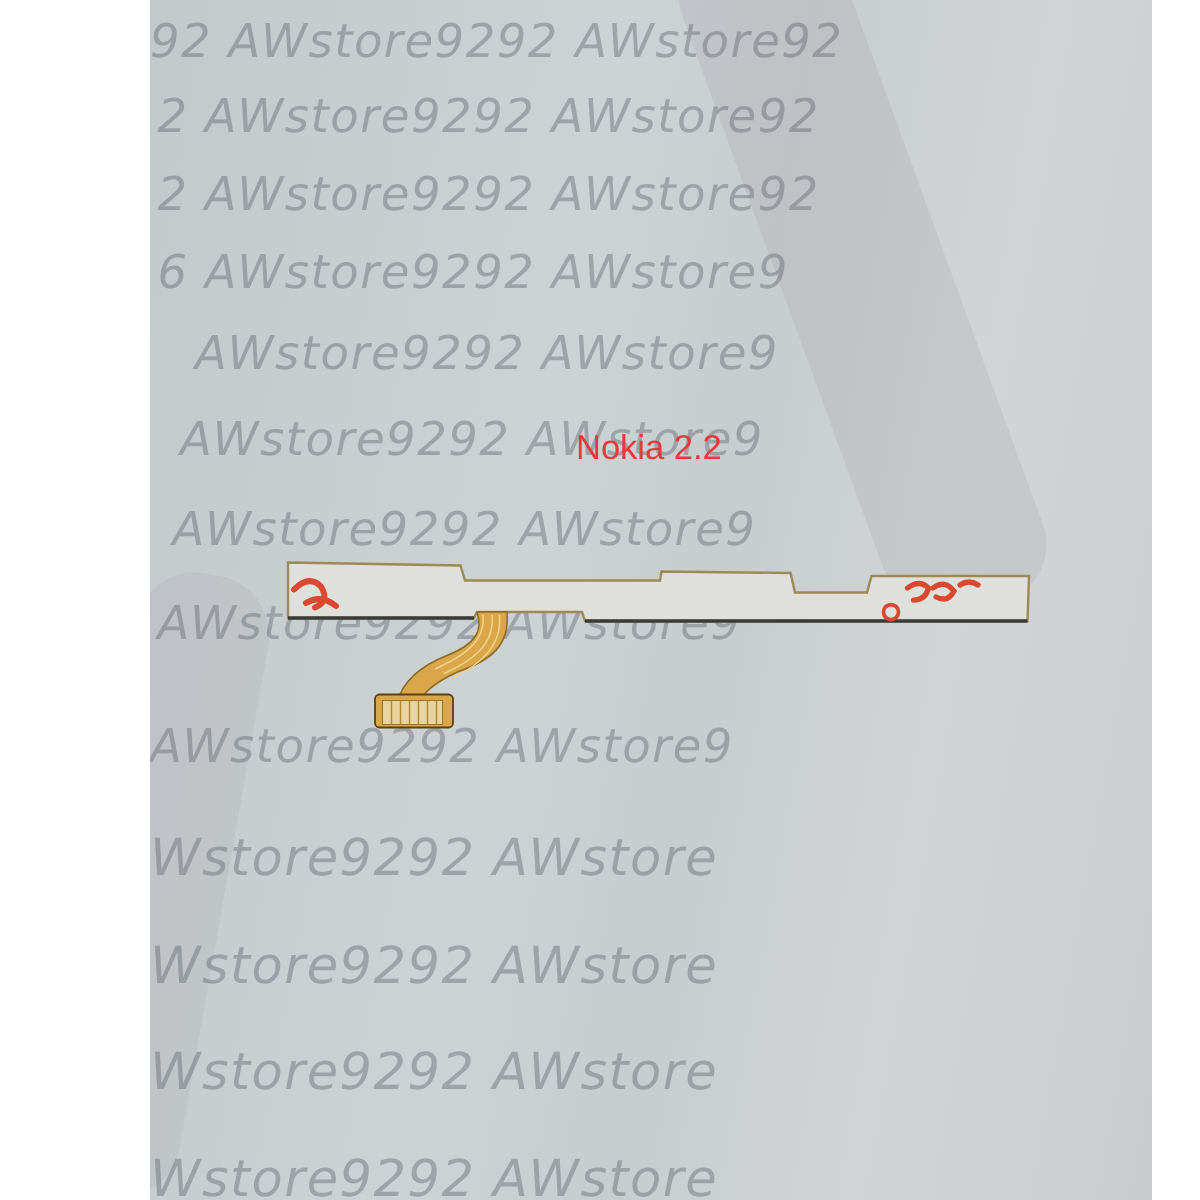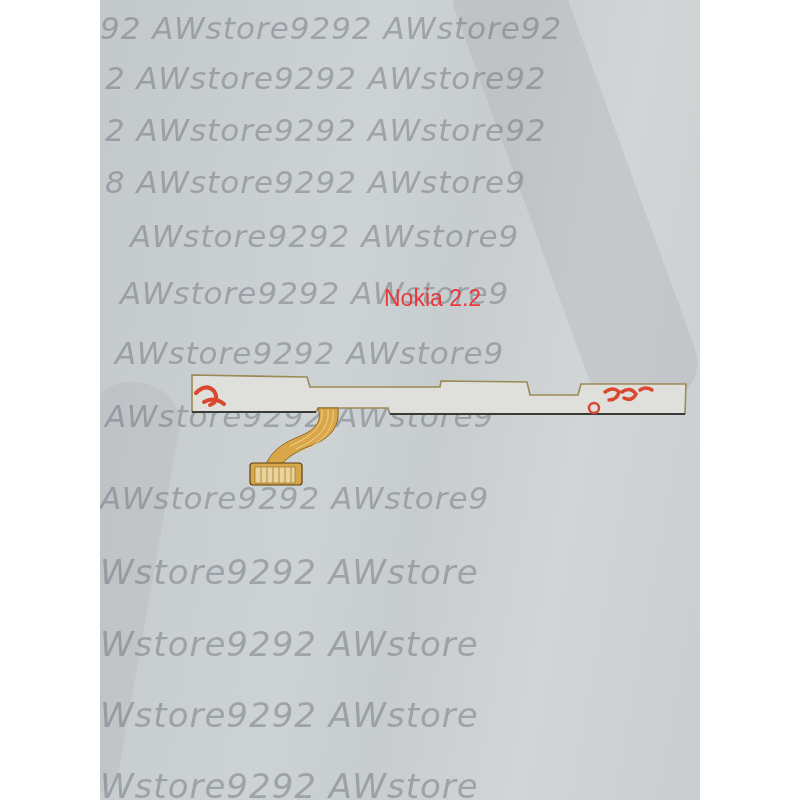--- a/index.html
+++ b/index.html
@@ -1,18 +1,18 @@
 <!DOCTYPE html>
 <html><head>
 <meta charset="utf-8">
 <style>
   html, body { margin: 0; padding: 0; }
   body { width: 800px; height: 800px; background: #ffffff; position: relative; overflow: hidden; font-family: "DejaVu Sans", sans-serif; }
   .photo {
-    position: absolute; left: 100px; top: 0; width: 600px; height: 800px; overflow: hidden;
+    position: absolute; left: 100px; top: 0; width: 668px; height: 800px; overflow: hidden;
     background: linear-gradient(100deg, #c3c8cb 0%, #cdd2d5 40%, #c7ccce 55%, #d1d5d6 75%, #c9cdcf 100%);
   }
   .shadow-band {
     position: absolute; left: 420px; top: -60px; width: 110px; height: 480px;
     background: rgba(150,150,155,0.18); transform: rotate(-20deg); border-radius: 40px;
   }
   .shadow-band2 {
     position: absolute; left: -40px; top: 380px; width: 90px; height: 420px;
     background: rgba(150,150,155,0.14); transform: rotate(10deg); border-radius: 40px;
   }
@@ -31,21 +31,21 @@
 </head>
 <body>
 
 <div class="photo">
   <div class="shadow-band"></div>
   <div class="shadow-band2"></div>
 
   <div class="wm-row" style="left:0px;top:10px;">92 AWstore9292 AWstore92</div>
   <div class="wm-row" style="left:5px;top:60px;">2 AWstore9292 AWstore92</div>
   <div class="wm-row" style="left:5px;top:112px;">2 AWstore9292 AWstore92</div>
-  <div class="wm-row" style="left:5px;top:164px;">8 AWstore9292 AWstore9</div>
+  <div class="wm-row" style="left:5px;top:164px;">6 AWstore9292 AWstore9</div>
   <div class="wm-row" style="left:30px;top:218px;">AWstore9292 AWstore9</div>
   <div class="wm-row" style="left:20px;top:275px;">AWstore9292 AWstore9</div>
   <div class="wm-row" style="left:15px;top:335px;">AWstore9292 AWstore9</div>
   <div class="wm-row" style="left:5px;top:398px;">AWstore9292 AWstore9</div>
   <div class="wm-row" style="left:0px;top:480px;">AWstore9292 AWstore9</div>
   <div class="wm-row" style="left:0px;top:552px;font-size:34px;">Wstore9292 AWstore</div>
   <div class="wm-row" style="left:0px;top:624px;font-size:34px;">Wstore9292 AWstore</div>
   <div class="wm-row" style="left:0px;top:695px;font-size:34px;">Wstore9292 AWstore</div>
   <div class="wm-row" style="left:0px;top:766px;font-size:34px;">Wstore9292 AWstore</div>
 

